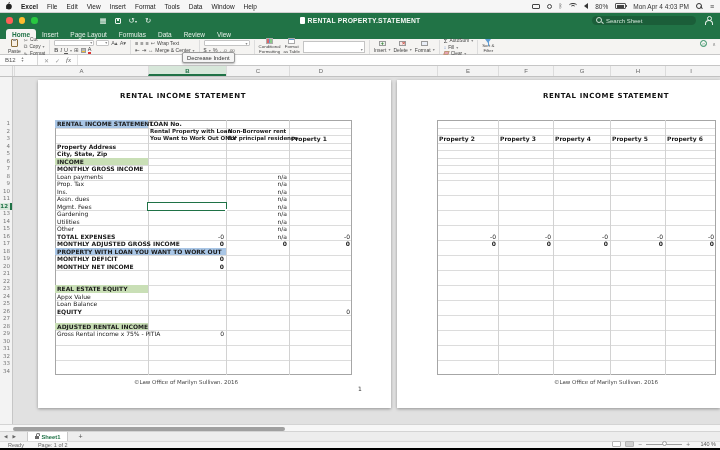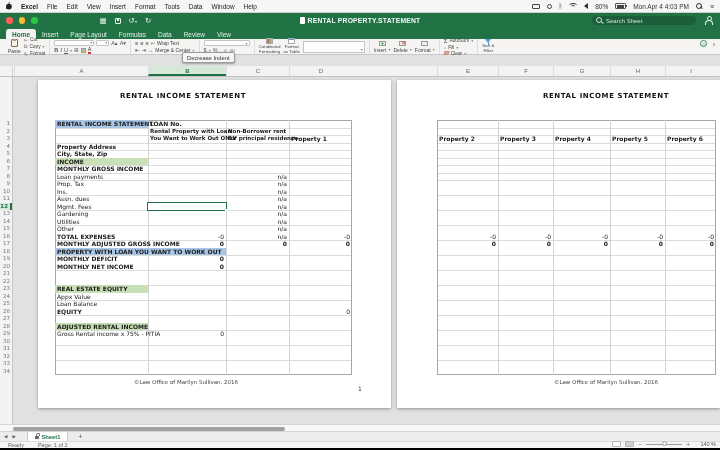--- a/index.html
+++ b/index.html
@@ -383,20 +383,35 @@
             <span>Filter</span>
           </span>
       </div>
     </div>
     <div id="ribbon-right">
       <span class="circ">☺</span>
       <span style="font-size:5px;">∧</span>
     </div>
   </div>
 
+  <div id="formulabar">
+    <div id="namebox">
+      <span>B12</span>
+      <span class="stepper">
+          <span>▲</span>
+          <span>▼</span>
+        </span>
+    </div>
+    <div id="fbtns">
+      <span>✕</span>
+      <span>✓</span>
+      <span class="fx">fx</span>
+    </div>
+    <div style="flex:1;height:100%;background:#fff;border-left:1px solid #e2e2e2;"></div>
+  </div>
 
   <div id="colheads">
       <div id="corner"></div>
       <div class="colletter" style="left: 14px; width: 134px;">A</div>
       <div class="colletter selcol" style="left: 148px; width: 78px;">B</div>
       <div class="colletter" style="left: 226px; width: 63px;">C</div>
       <div class="colletter" style="left: 289px; width: 63px;">D</div>
       <div class="colletter" style="left: 437px; width: 61px;">E</div>
       <div class="colletter" style="left: 498px; width: 55px;">F</div>
       <div class="colletter" style="left: 553px; width: 57px;">G</div>

